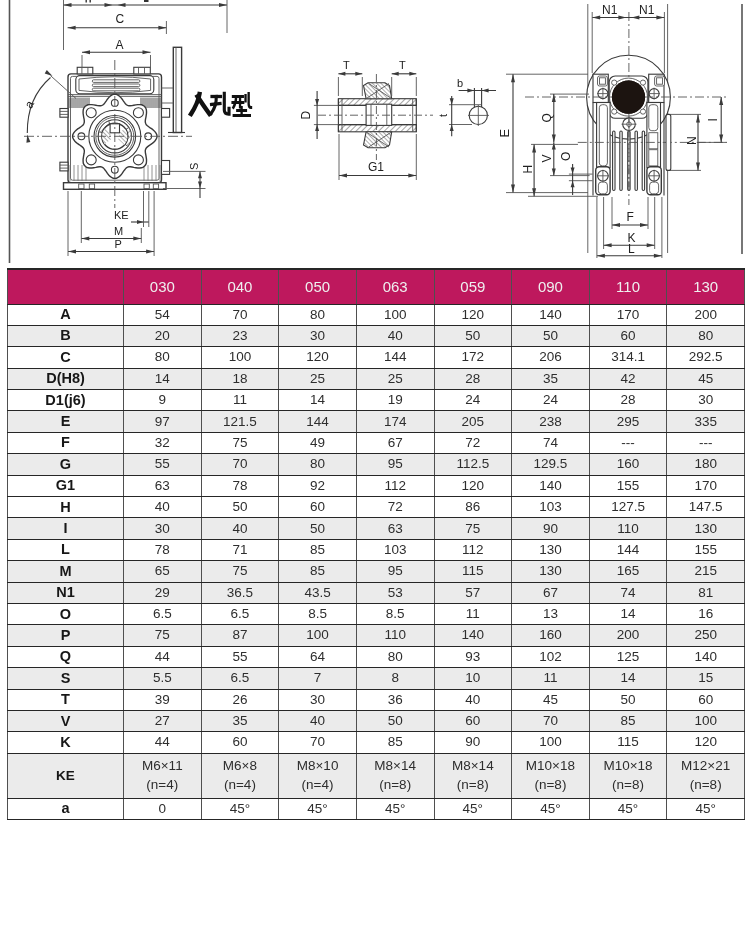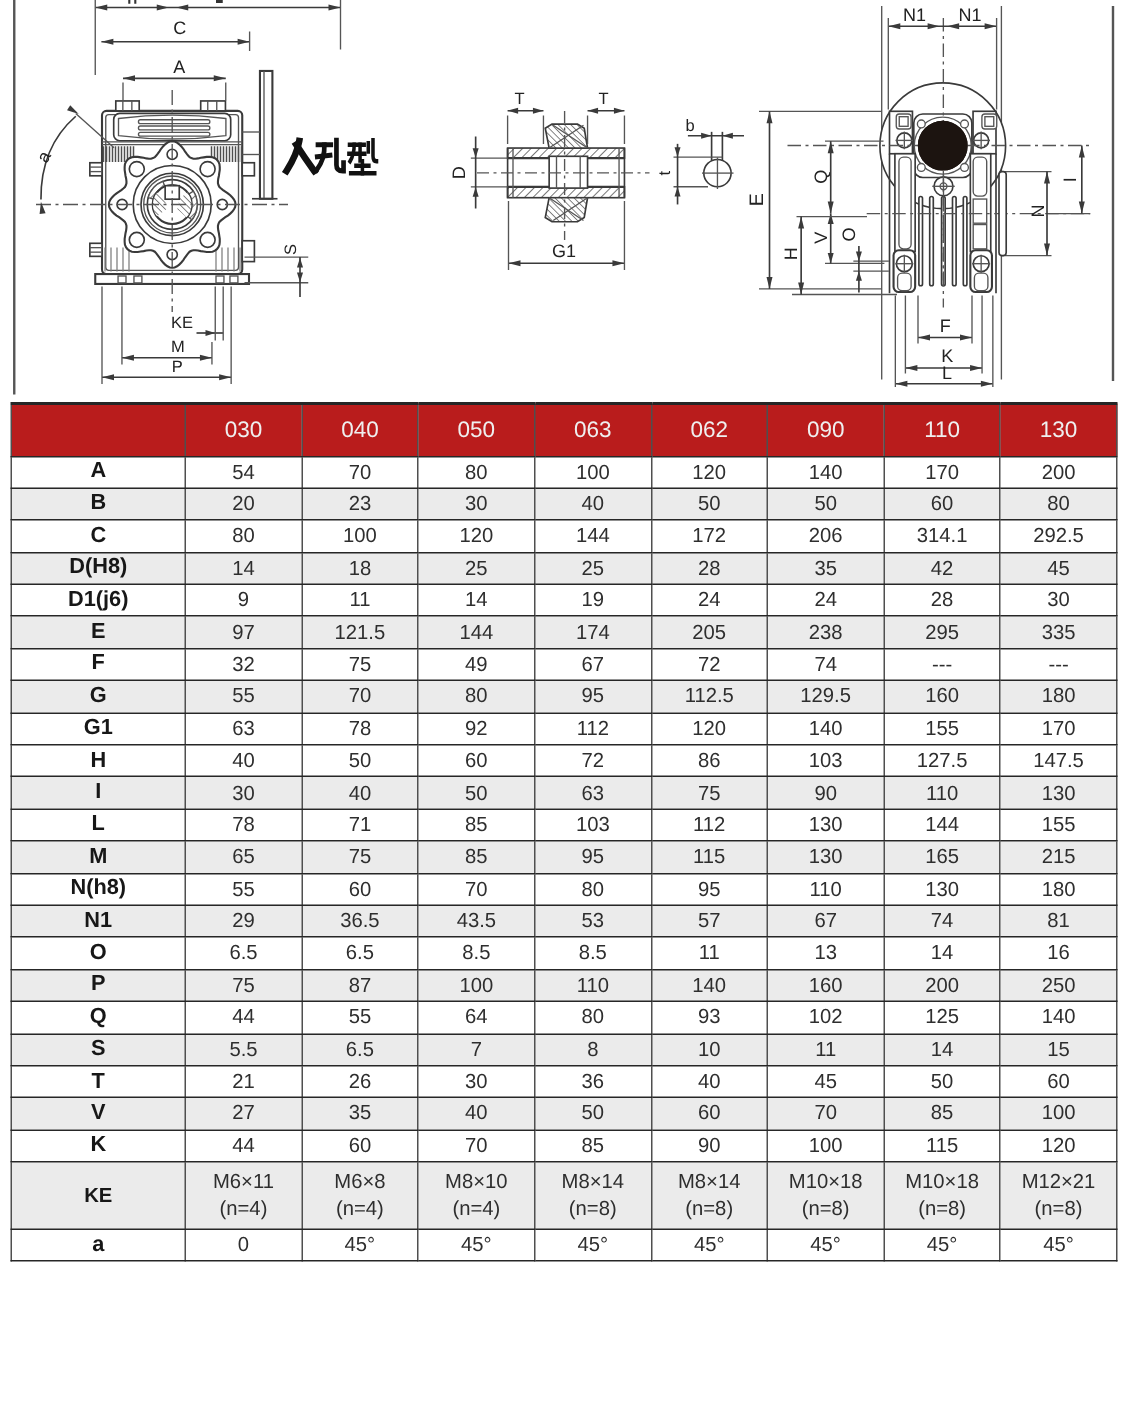--- a/index.html
+++ b/index.html
@@ -1,21 +1,21 @@
 <!DOCTYPE html>
 <html><head><meta charset="utf-8">
 <style>
 * { margin:0; padding:0; box-sizing:border-box; }
 html,body { width:750px; height:945px; background:#fff; font-family:"Liberation Sans",sans-serif; }
 #page { position:relative; width:750px; height:945px; background:#fff; overflow:hidden; }
 table.dim { position:absolute; left:7px; top:268px; width:738px; border-collapse:collapse; table-layout:fixed; }
 table.dim td { border:1px solid #4f4f4f; border-top:1.6px solid #262626; border-bottom:1.6px solid #262626;
   text-align:center; vertical-align:middle; font-size:13.5px; color:#2e2e2e; height:21.4px; padding:0; line-height:1.05; }
 table.dim td.lbl { width:116px; font-weight:bold; font-size:14.5px; color:#171717; }
-table.dim tr.hd td { background:#b91c1c; color:#efefef; font-size:15px; height:35px; border-top:2px solid #262626; }
+table.dim tr.hd td { background:#be185d; color:#efefef; font-size:15px; height:35px; border-top:2px solid #262626; }
 table.dim tr.odd td { background:#ebebeb; }
 table.dim tr.even td { background:#ffffff; }
 table.dim tr.ke td { height:45px; font-size:13.5px; line-height:1.35; }
 text { font-family:"Liberation Sans",sans-serif; }
 </style></head>
 <body>
 <div id="page">
 
 <svg width="750" height="264" viewBox="0 0 750 264" style="position:absolute;top:0;left:0;">
 <defs>
@@ -525,21 +525,21 @@
 
 <table class="dim">
 
 <tbody>
         <tr class="hd">
           <td class="lbl"></td>
           <td>030</td>
           <td>040</td>
           <td>050</td>
           <td>063</td>
-          <td>062</td>
+          <td>059</td>
           <td>090</td>
           <td>110</td>
           <td>130</td>
         </tr>
 
 <tr class="even">
           <td class="lbl">A</td>
           <td>54</td>
           <td>70</td>
           <td>80</td>
@@ -688,31 +688,20 @@
           <td>65</td>
           <td>75</td>
           <td>85</td>
           <td>95</td>
           <td>115</td>
           <td>130</td>
           <td>165</td>
           <td>215</td>
         </tr>
 
-<tr class="even">
-          <td class="lbl">N(h8)</td>
-          <td>55</td>
-          <td>60</td>
-          <td>70</td>
-          <td>80</td>
-          <td>95</td>
-          <td>110</td>
-          <td>130</td>
-          <td>180</td>
-        </tr>
 
 <tr class="odd">
           <td class="lbl">N1</td>
           <td>29</td>
           <td>36.5</td>
           <td>43.5</td>
           <td>53</td>
           <td>57</td>
           <td>67</td>
           <td>74</td>
@@ -762,21 +751,21 @@
           <td>7</td>
           <td>8</td>
           <td>10</td>
           <td>11</td>
           <td>14</td>
           <td>15</td>
         </tr>
 
 <tr class="even">
           <td class="lbl">T</td>
-          <td>21</td>
+          <td>39</td>
           <td>26</td>
           <td>30</td>
           <td>36</td>
           <td>40</td>
           <td>45</td>
           <td>50</td>
           <td>60</td>
         </tr>
 
 <tr class="odd">

